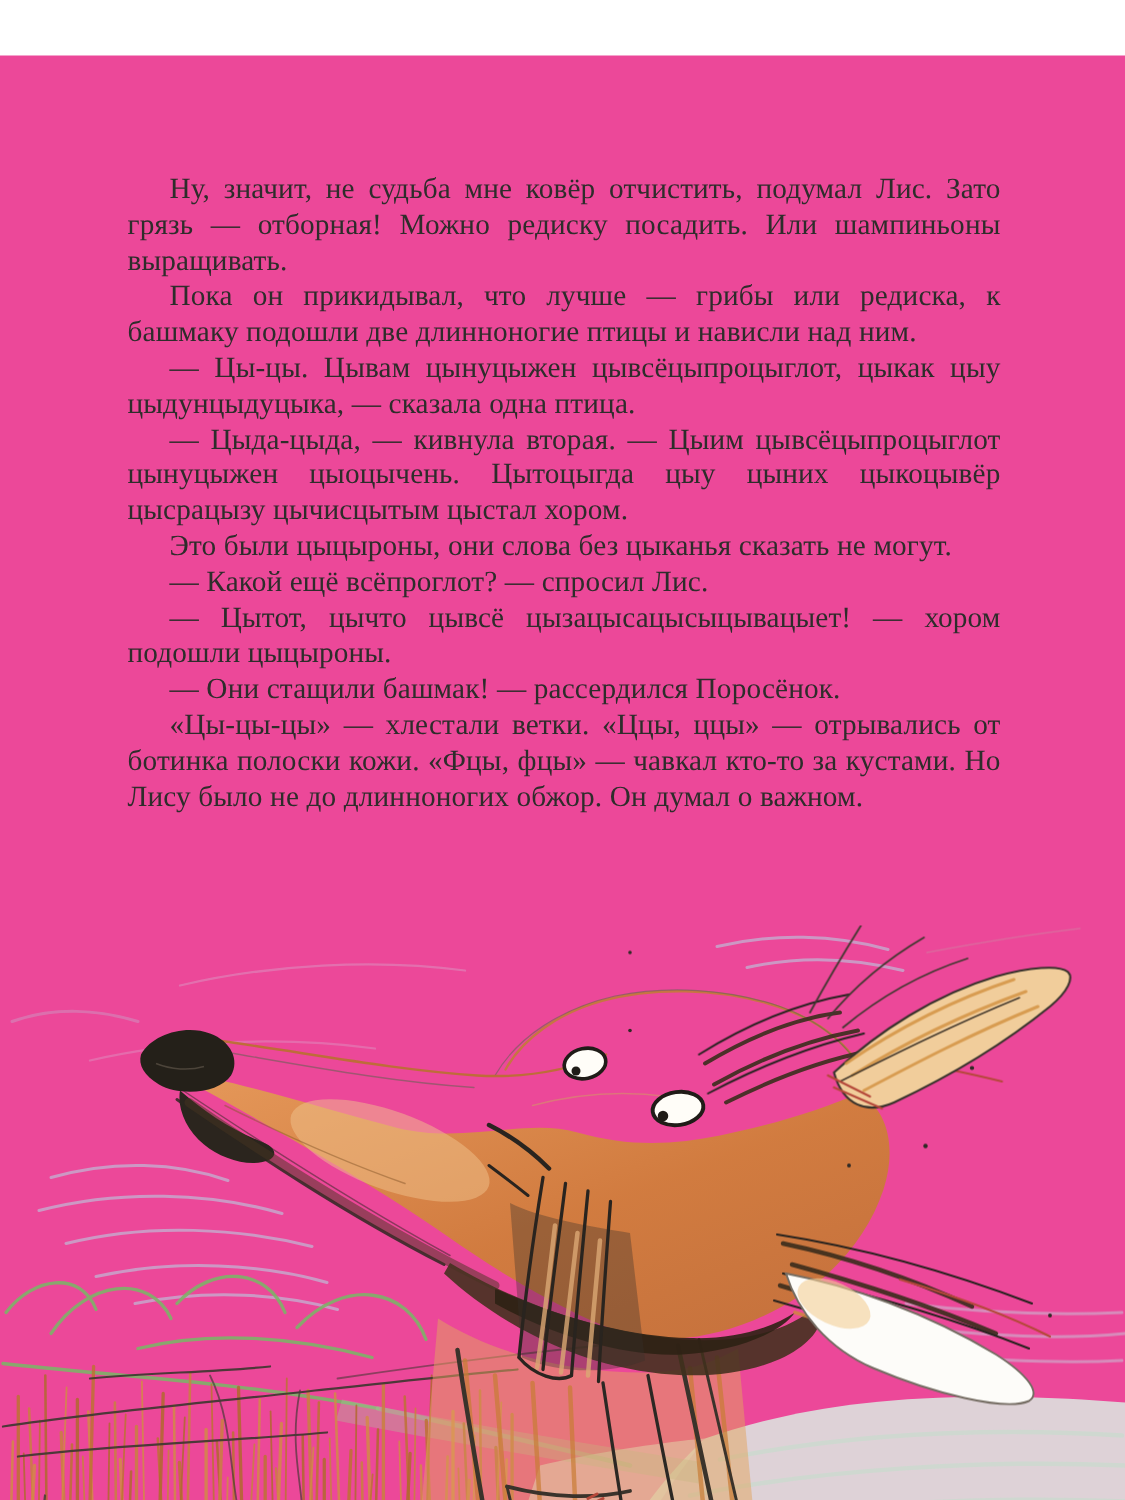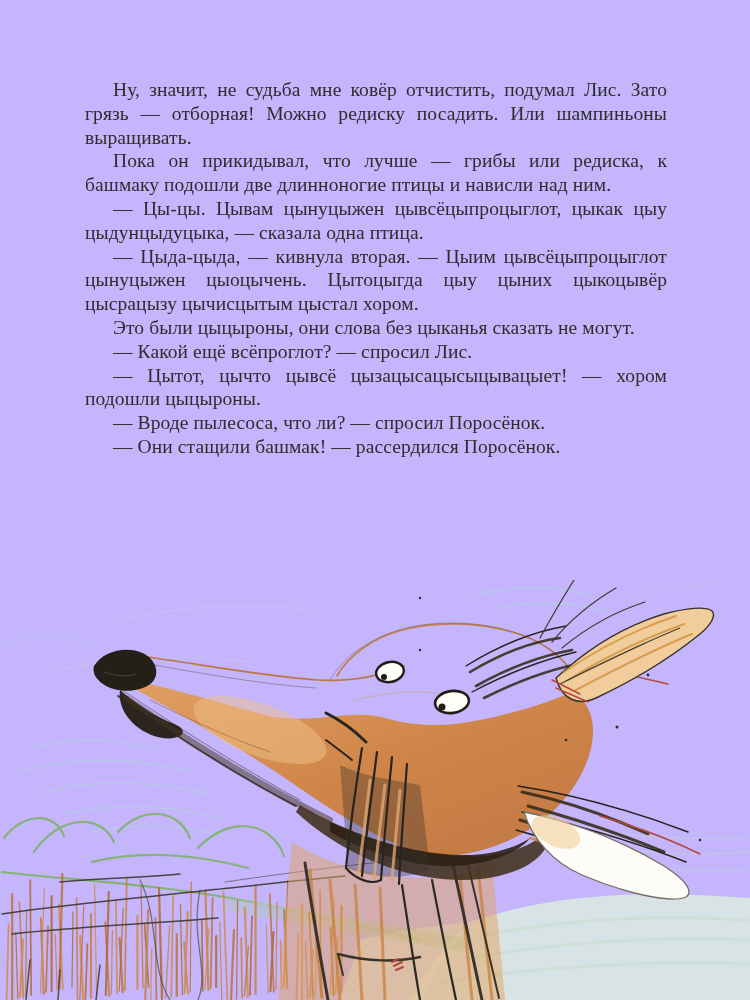--- a/index.html
+++ b/index.html
@@ -1,18 +1,18 @@
 <!DOCTYPE html>
 <html><head>
 <meta charset="utf-8">
 <style>
   html,body{margin:0;padding:0;}
   body{width:750px;height:1000px;background:#ffffff;overflow:hidden;position:relative;
        font-family:"Liberation Serif", serif;}
-  .page{position:absolute;inset:0;background:#c4b5fd;}
+  .page{position:absolute;inset:0;background:#ec4899;margin-top:37px;}
   .text-block{position:absolute;left:85px;right:83px;top:78px;}
   .text-block p{
     margin:0;
     text-indent:28px;
     text-align:justify;
     font-size:19.5px;
     line-height:23.8px;
     color:#2e2d2b;
     letter-spacing:0.1px;
   }
@@ -25,22 +25,22 @@
 <div class="page">
 
   <div class="text-block">
     <p>Ну, значит, не судьба мне ковёр отчистить, подумал Лис. Зато грязь — отборная! Можно редиску посадить. Или шампиньоны выращивать.</p>
     <p>Пока он прикидывал, что лучше — грибы или редиска, к башмаку подошли две длинноногие птицы и нависли над ним.</p>
     <p>— Цы-цы. Цывам цынуцыжен цывсёцыпроцыглот, цыкак цыу цыдунцыдуцыка, — сказала одна птица.</p>
     <p>— Цыда-цыда, — кивнула вторая. — Цыим цывсёцыпроцыглот цынуцыжен цыоцычень. Цытоцыгда цыу цыних цыкоцывёр цысрацызу цычисцытым цыстал хором.</p>
     <p>Это были цыцыроны, они слова без цыканья сказать не могут.</p>
     <p>— Какой ещё всёпроглот? — спросил Лис.</p>
     <p>— Цытот, цычто цывсё цызацысацысыцывацыет! — хором подошли цыцыроны.</p>
-    <p>— Вроде пылесоса, что ли? — спросил Поросёнок.</p>
     <p>— Они стащили башмак! — рассердился Поросёнок.</p>
+    <p>«Цы-цы-цы» — хлестали ветки. «Ццы, ццы» — отрывались от ботинка полоски кожи. «Фцы, фцы» — чавкал кто-то за кустами. Но Лису было не до длинноногих обжор. Он думал о важном.</p>
   </div>
 
   <div class="illustration">
     <svg width="750" height="420" viewBox="0 0 750 420" xmlns="http://www.w3.org/2000/svg">
       <defs>
         <linearGradient id="furGrad" x1="0" y1="0" x2="1" y2="1">
           <stop offset="0" stop-color="#e5a055"></stop>
           <stop offset="0.55" stop-color="#cf8038"></stop>
           <stop offset="1" stop-color="#c07334"></stop>
         </linearGradient>

